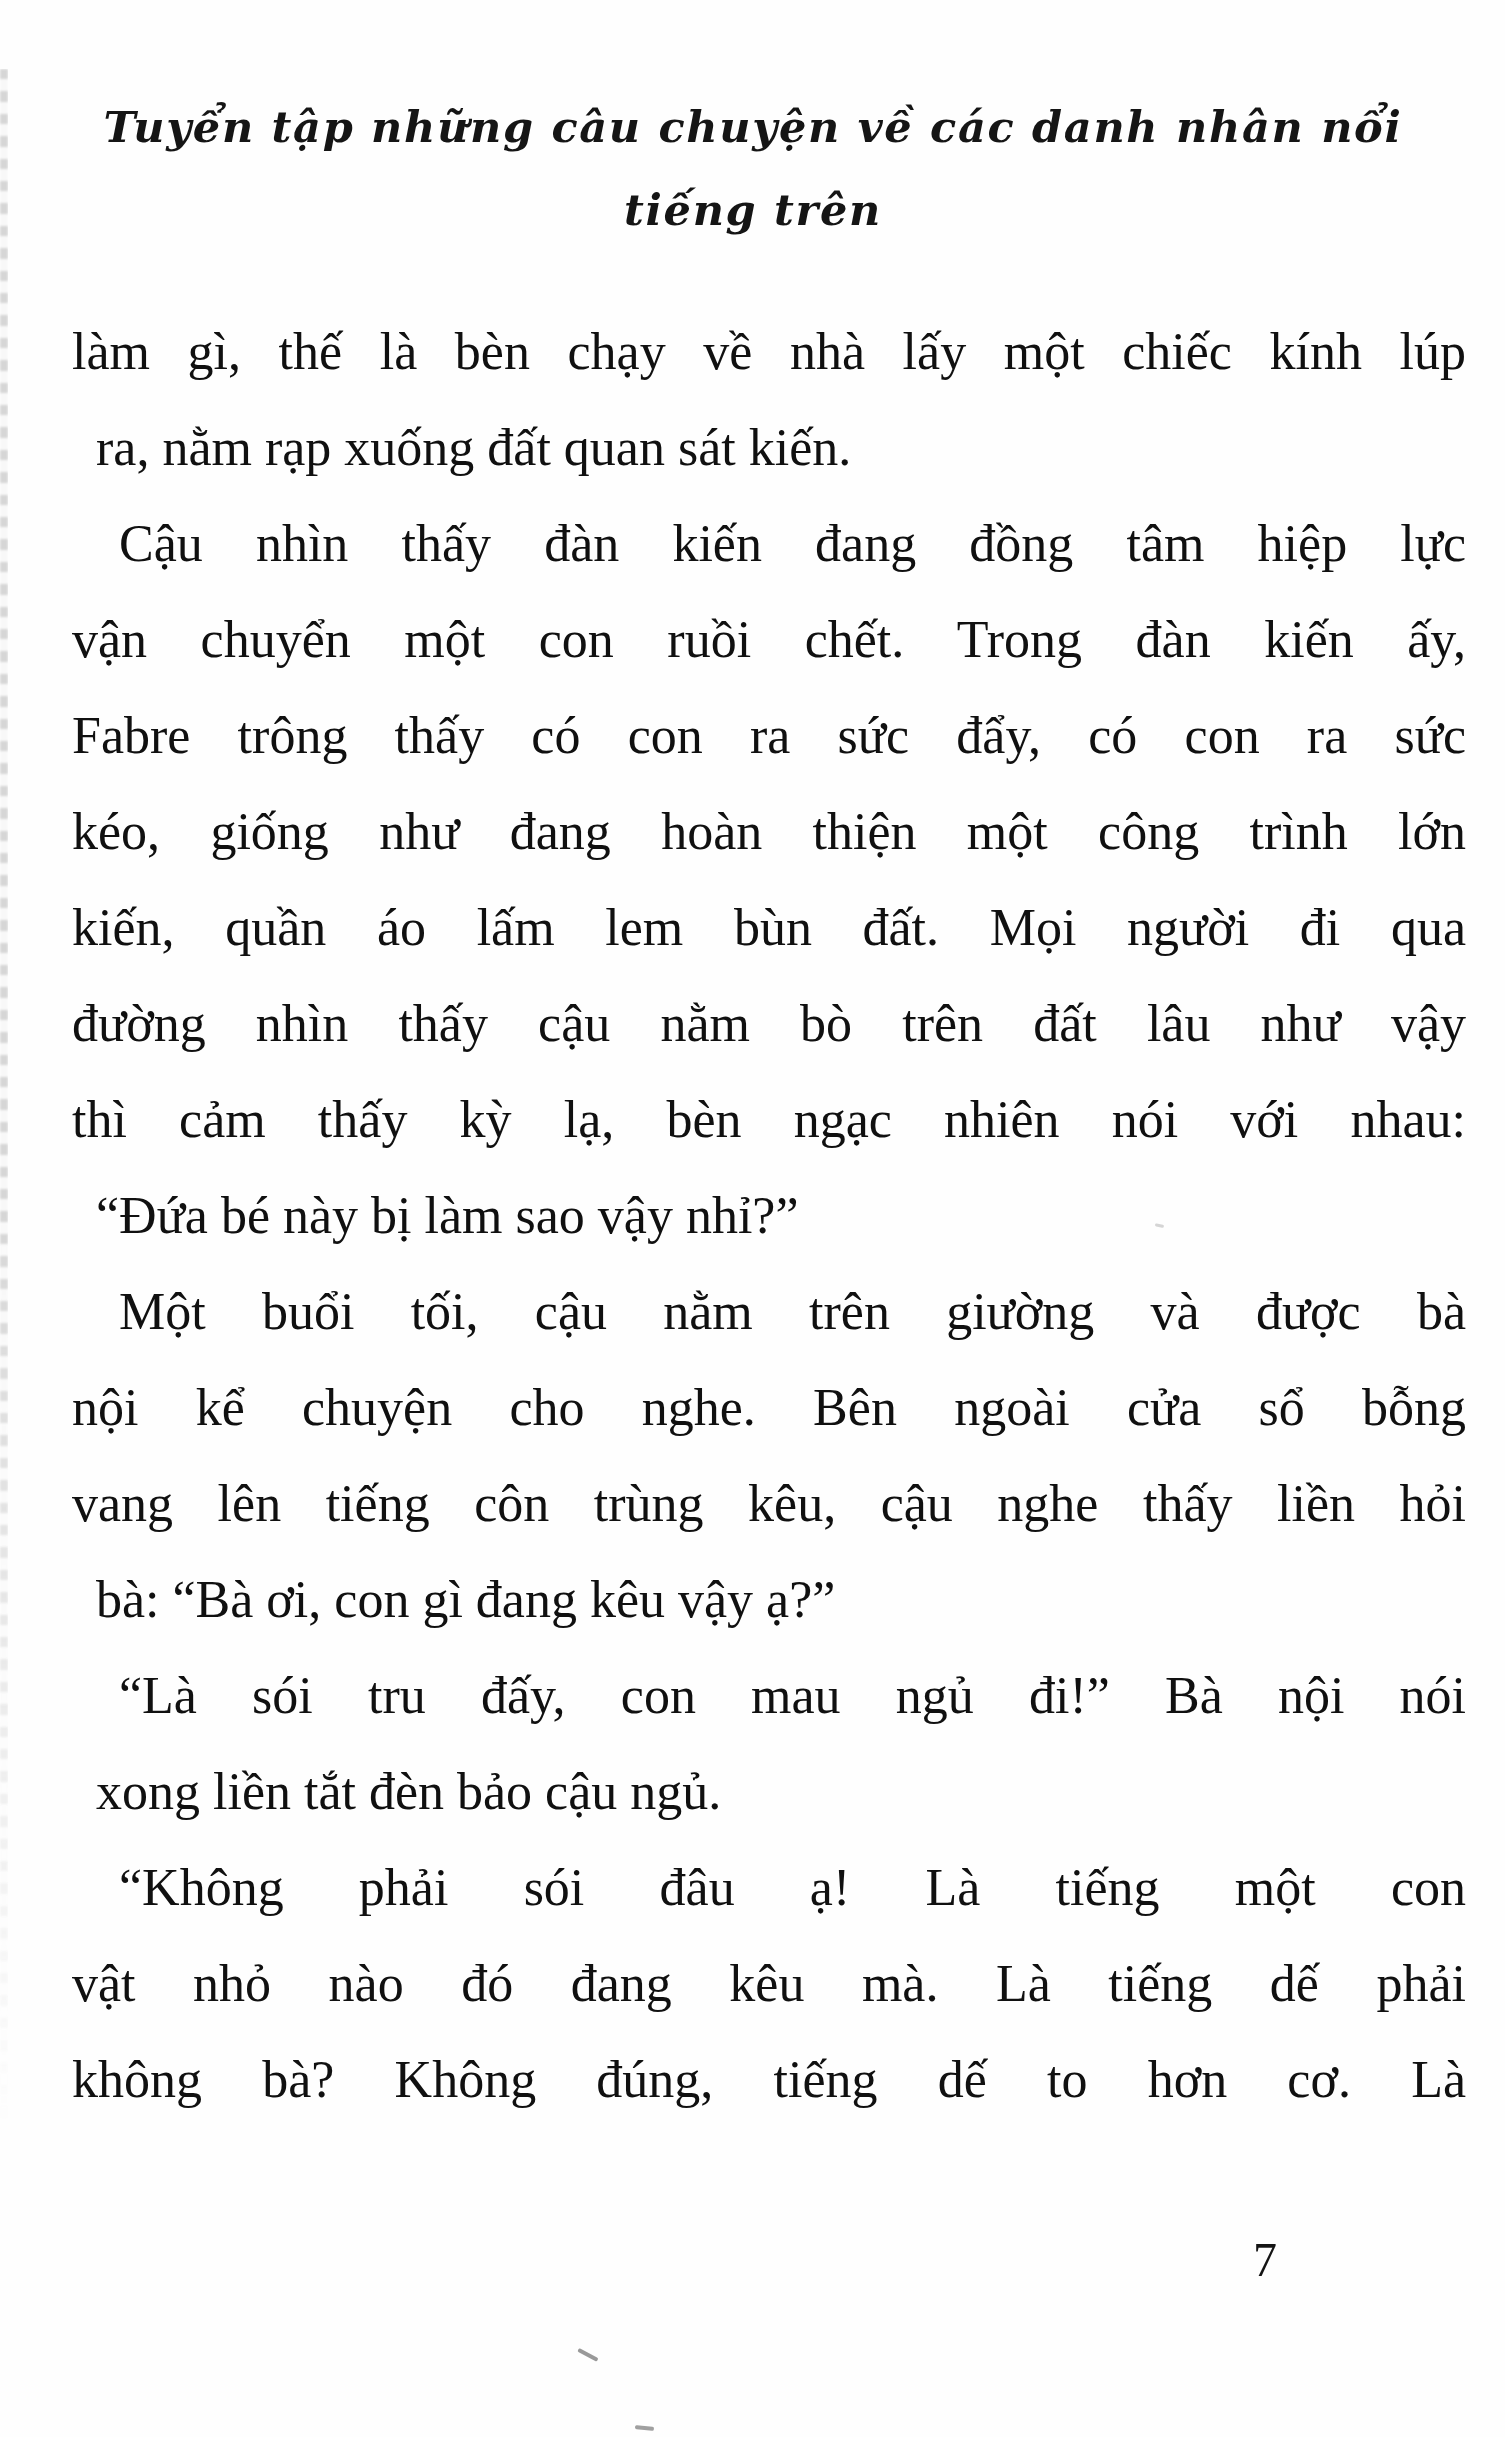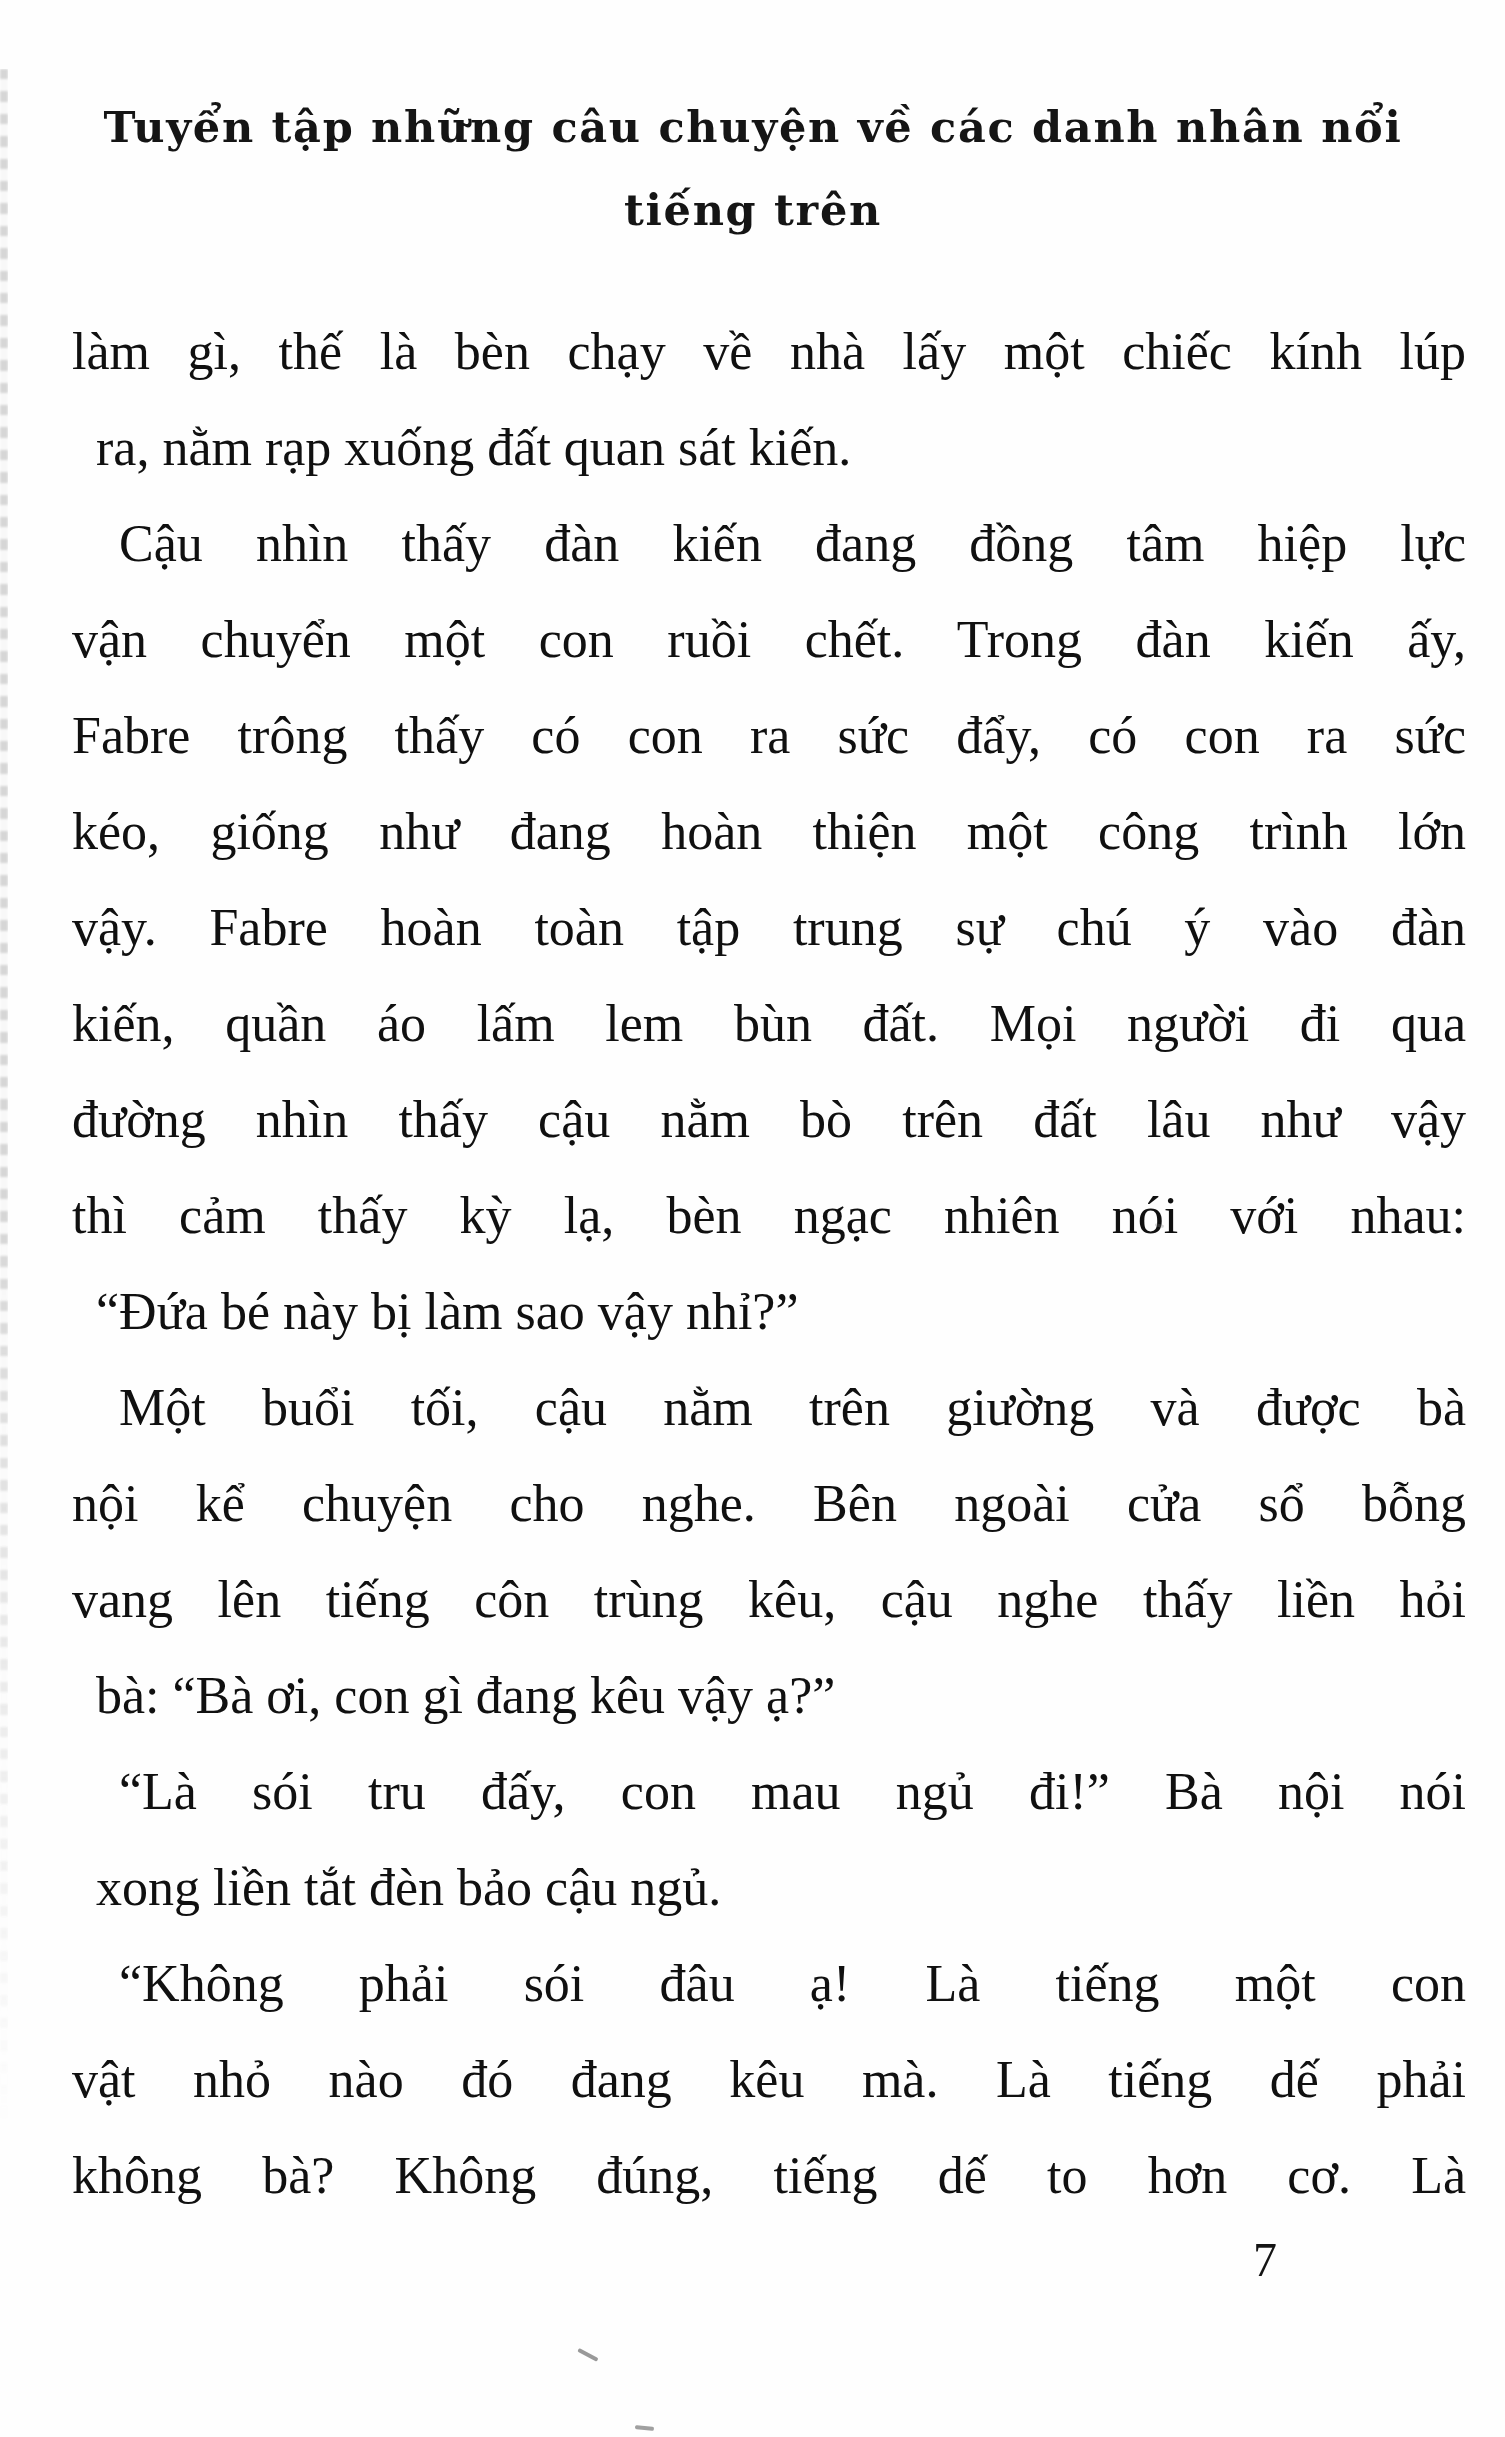--- a/index.html
+++ b/index.html
@@ -17,20 +17,21 @@
   }
 
   
   .header {
     position: absolute;
     top: 86px;
     left: 35px;
     width: 1436px;
     text-align: center;
     font-family: "DejaVu Serif", "Liberation Serif", serif;
+    font-style: italic;
     font-weight: bold;
     font-size: 43px;
     line-height: 83px;
     letter-spacing: 1.7px;
     color: #151515;
   }
 
   
   .bodytext {
     position: absolute;
@@ -106,21 +107,20 @@
     <div>Tuyển tập những câu chuyện về các danh nhân nổi tiếng trên</div>
   </div>
 
   <div class="bodytext">
     <div class="line">làm gì, thế là bèn chạy về nhà lấy một chiếc kính lúp</div>
     <div class="line last">ra, nằm rạp xuống đất quan sát kiến.</div>
     <div class="line indent">Cậu nhìn thấy đàn kiến đang đồng tâm hiệp lực</div>
     <div class="line">vận chuyển một con ruồi chết. Trong đàn kiến ấy,</div>
     <div class="line">Fabre trông thấy có con ra sức đẩy, có con ra sức</div>
     <div class="line">kéo, giống như đang hoàn thiện một công trình lớn</div>
-    <div class="line">vậy. Fabre hoàn toàn tập trung sự chú ý vào đàn</div>
     <div class="line">kiến, quần áo lấm lem bùn đất. Mọi người đi qua</div>
     <div class="line">đường nhìn thấy cậu nằm bò trên đất lâu như vậy</div>
     <div class="line">thì cảm thấy kỳ lạ, bèn ngạc nhiên nói với nhau:</div>
     <div class="line last">“Đứa bé này bị làm sao vậy nhỉ?”</div>
     <div class="line indent">Một buổi tối, cậu nằm trên giường và được bà</div>
     <div class="line">nội kể chuyện cho nghe. Bên ngoài cửa sổ bỗng</div>
     <div class="line">vang lên tiếng côn trùng kêu, cậu nghe thấy liền hỏi</div>
     <div class="line last">bà: “Bà ơi, con gì đang kêu vậy ạ?”</div>
     <div class="line indent">“Là sói tru đấy, con mau ngủ đi!” Bà nội nói</div>
     <div class="line last">xong liền tắt đèn bảo cậu ngủ.</div>

